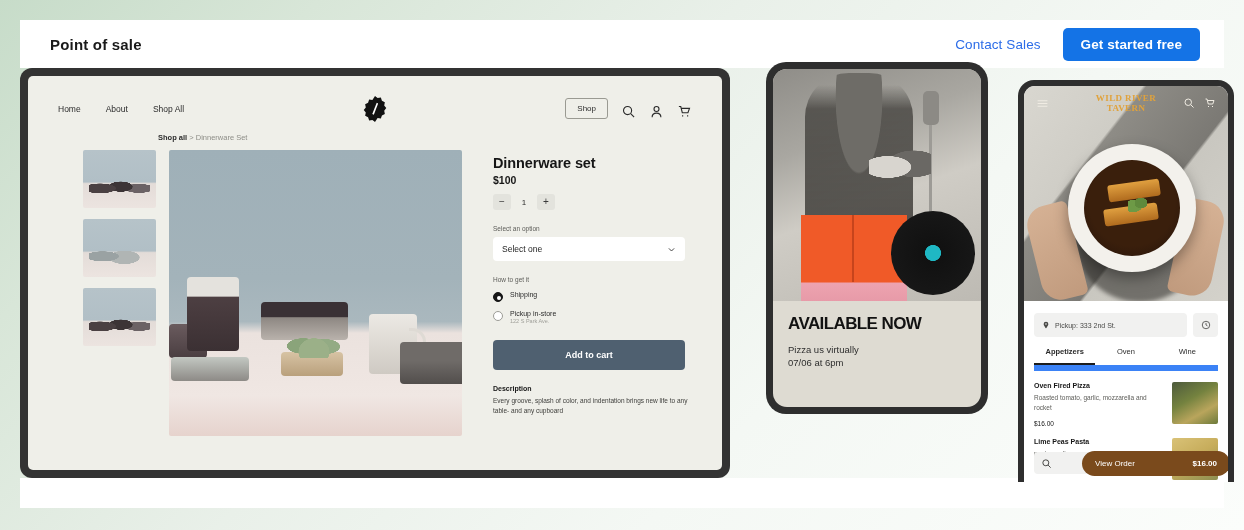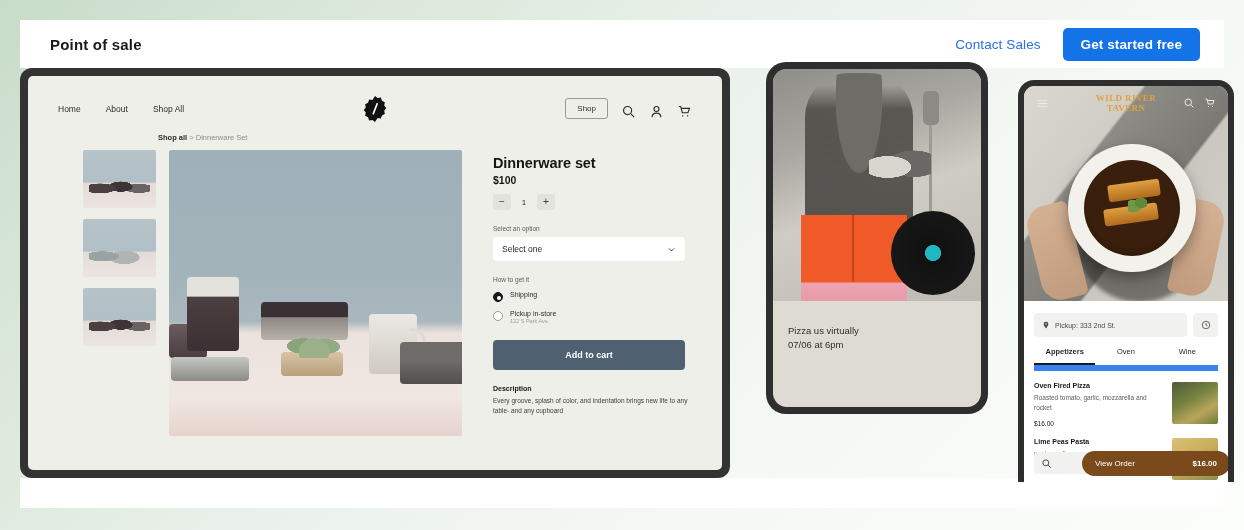--- a/index.html
+++ b/index.html
@@ -433,20 +433,21 @@
 <div class="phone1">
   <div class="phone1-screen">
     <div class="p1-photo">
       <div class="p1-sil"></div>
       <div class="p1-mic"></div>
       <div class="p1-arms"></div>
       <div class="p1-album"></div>
       <div class="p1-vinyl"></div>
     </div>
     <div class="p1-text">
+      <div class="p1-head">AVAILABLE NOW</div>
       <div class="p1-sub">Pizza us virtually</div>
       <div class="p1-sub" style="margin-top:0">07/06 at 6pm</div>
     </div>
   </div>
 </div>
 
 <div class="phone2">
   <div class="phone2-screen">
 
     <div class="p2-hero">

